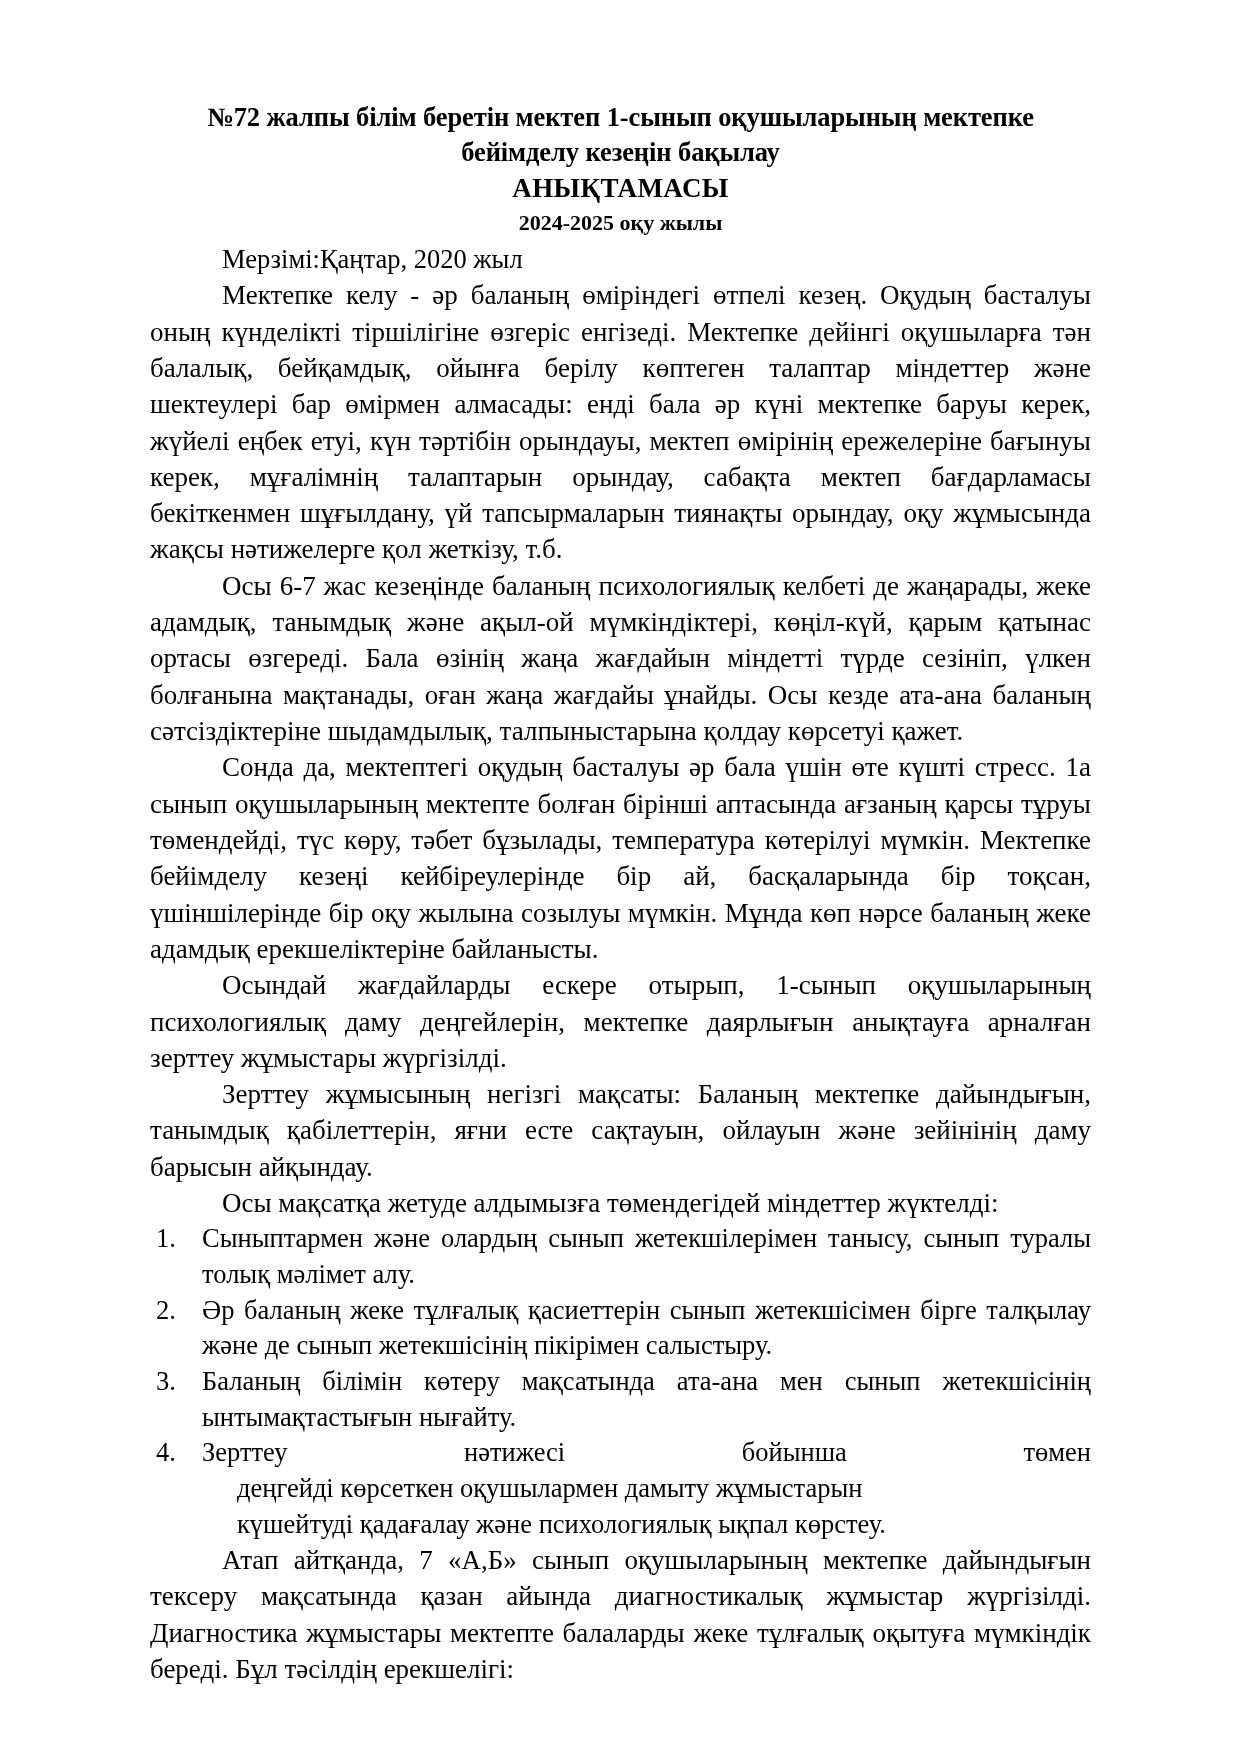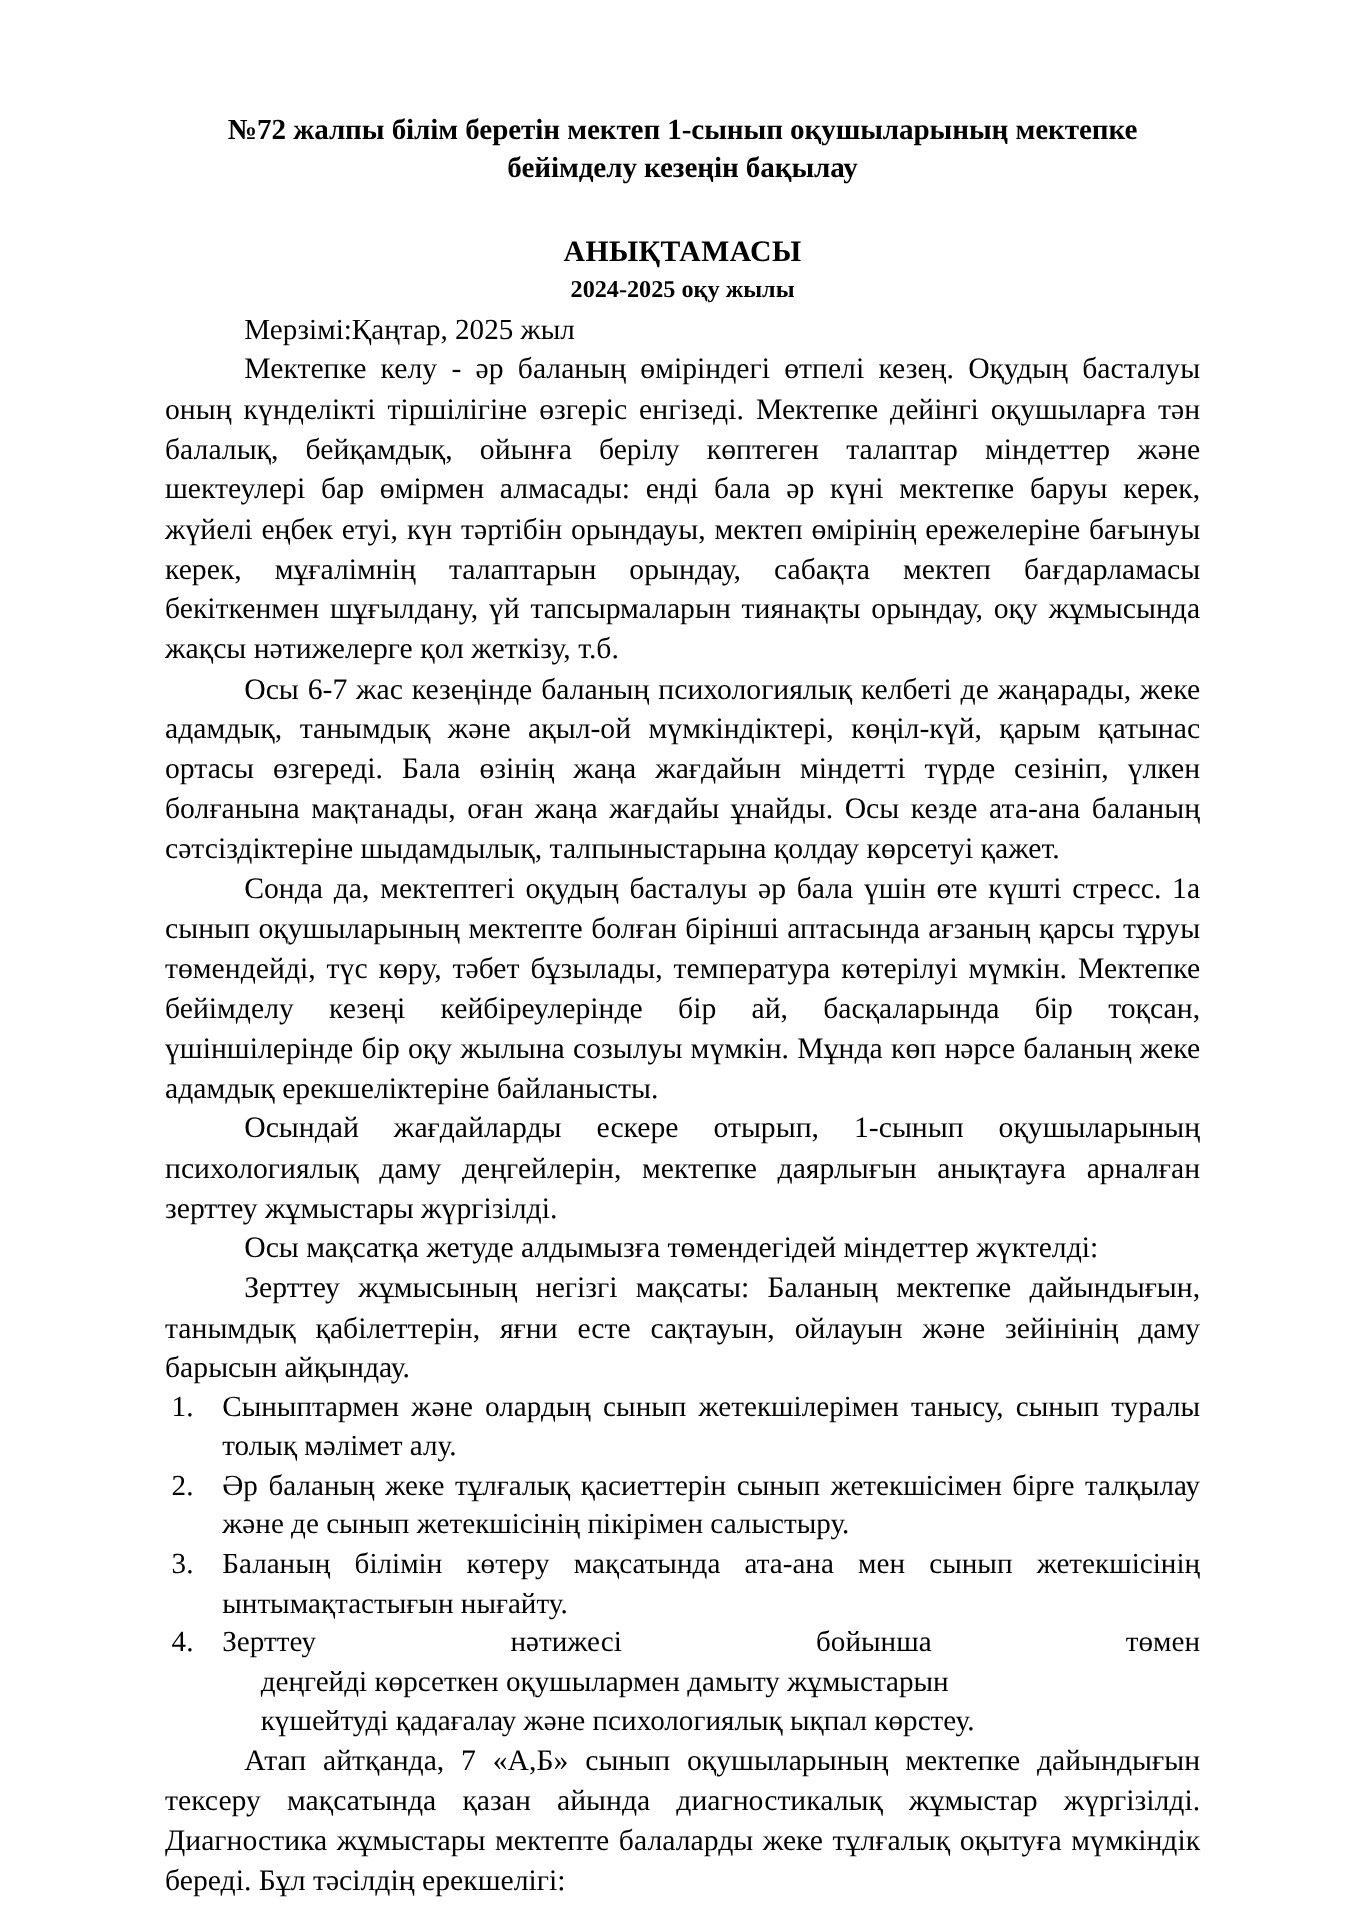--- a/index.html
+++ b/index.html
@@ -40,21 +40,20 @@
   }
   .title-main {
     display: block;
     padding: 0 20px;
   }
   .title-heading {
     font-weight: bold;
     font-size: 27px;
     line-height: 1.38;
     letter-spacing: 0.4px;
-    margin-top: 40px;
   }
   .title-year {
     font-weight: bold;
     font-size: 22px;
     line-height: 1.36;
   }
 
   
   p.para {
     margin: 0;
@@ -120,30 +119,30 @@
 <div class="page">
   <div class="doc-body">
 
     <div class="title-block">
       <div class="title-line title-main">№72 жалпы білім беретін мектеп 1-сынып оқушыларының мектепке</div>
       <div class="title-line">бейімделу кезеңін бақылау</div>
       <div class="title-heading">АНЫҚТАМАСЫ</div>
       <div class="title-year">2024-2025 оқу жылы</div>
     </div>
 
-    <p class="date-line"><span class="bold">Мерзімі:</span><span>Қаңтар, 2025 жыл</span></p>
+    <p class="date-line"><span class="bold">Мерзімі:</span><span>Қаңтар, 2020 жыл</span></p>
 
     <p class="para">Мектепке келу - әр баланың өміріндегі өтпелі кезең. Оқудың басталуы оның күнделікті тіршілігіне өзгеріс енгізеді. Мектепке дейінгі оқушыларға тән балалық, бейқамдық, ойынға берілу көптеген талаптар міндеттер және шектеулері бар өмірмен алмасады: енді бала әр күні мектепке баруы керек, жүйелі еңбек етуі, күн тәртібін орындауы, мектеп өмірінің ережелеріне бағынуы керек, мұғалімнің талаптарын орындау, сабақта мектеп бағдарламасы бекіткенмен шұғылдану, үй тапсырмаларын тиянақты орындау, оқу жұмысында жақсы нәтижелерге қол жеткізу, т.б.</p>
     <p class="para">Осы 6-7 жас кезеңінде баланың психологиялық келбеті де жаңарады, жеке адамдық, танымдық және ақыл-ой мүмкіндіктері, көңіл-күй, қарым қатынас ортасы өзгереді. Бала өзінің жаңа жағдайын міндетті түрде сезініп, үлкен болғанына мақтанады, оған жаңа жағдайы ұнайды. Осы кезде ата-ана баланың сәтсіздіктеріне шыдамдылық, талпыныстарына қолдау көрсетуі қажет.</p>
     <p class="para">Сонда да, мектептегі оқудың басталуы әр бала үшін өте күшті стресс. 1а сынып оқушыларының мектепте болған бірінші аптасында ағзаның қарсы тұруы төмендейді, түс көру, тәбет бұзылады, температура көтерілуі мүмкін. Мектепке бейімделу кезеңі кейбіреулерінде бір ай, басқаларында бір тоқсан, үшіншілерінде бір оқу жылына созылуы мүмкін. Мұнда көп нәрсе баланың жеке адамдық ерекшеліктеріне байланысты.</p>
     <p class="para">Осындай жағдайларды ескере отырып, 1-сынып оқушыларының психологиялық даму деңгейлерін, мектепке даярлығын анықтауға арналған зерттеу жұмыстары жүргізілді.</p>
 
+    <p class="para"><span class="bold">Зерттеу жұмысының негізгі мақсаты</span><span>: Баланың мектепке дайындығын, танымдық қабілеттерін, яғни есте сақтауын, ойлауын және зейінінің даму барысын айқындау.</span></p>
+
     <p class="para last-left">Осы мақсатқа жетуде алдымызға төмендегідей міндеттер жүктелді:</p>
-
-    <p class="para"><span class="bold">Зерттеу жұмысының негізгі мақсаты</span><span>: Баланың мектепке дайындығын, танымдық қабілеттерін, яғни есте сақтауын, ойлауын және зейінінің даму барысын айқындау.</span></p>
 
     <ol class="task-list">
       <li>Сыныптармен және олардың сынып жетекшілерімен танысу, сынып туралы толық мәлімет алу.</li>
       <li>Әр баланың жеке тұлғалық қасиеттерін сынып жетекшісімен бірге талқылау және де сынып жетекшісінің пікірімен салыстыру.</li>
       <li>Баланың білімін көтеру мақсатында ата-ана мен сынып жетекшісінің ынтымақтастығын нығайту.</li>
       <li>
         <span style="display: block; text-align: justify; text-align-last: justify;">Зерттеу нәтижесі бойынша төмен</span>
         <span class="item-4-line">деңгейді көрсеткен оқушылармен дамыту жұмыстарын</span>
         <span class="item-4-line">күшейтуді қадағалау және психологиялық ықпал көрстеу.</span>
       </li>

